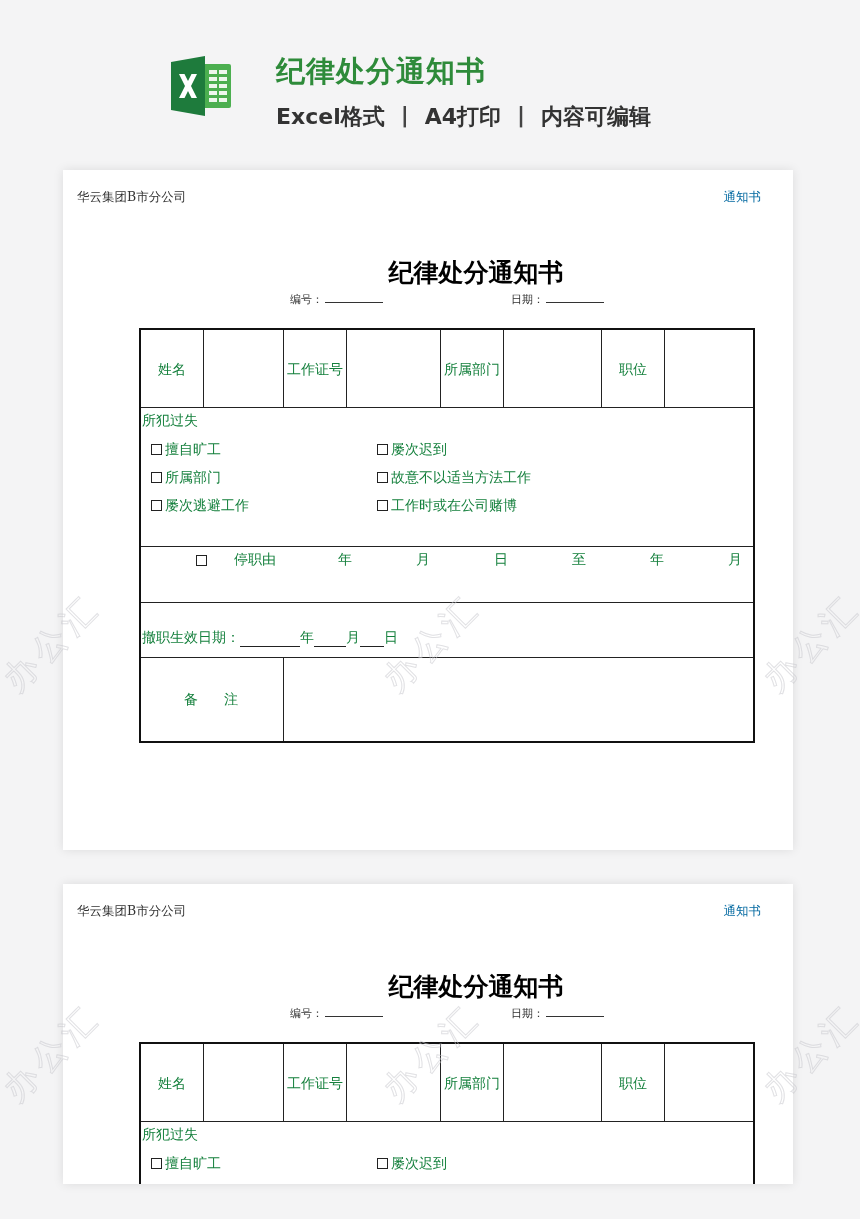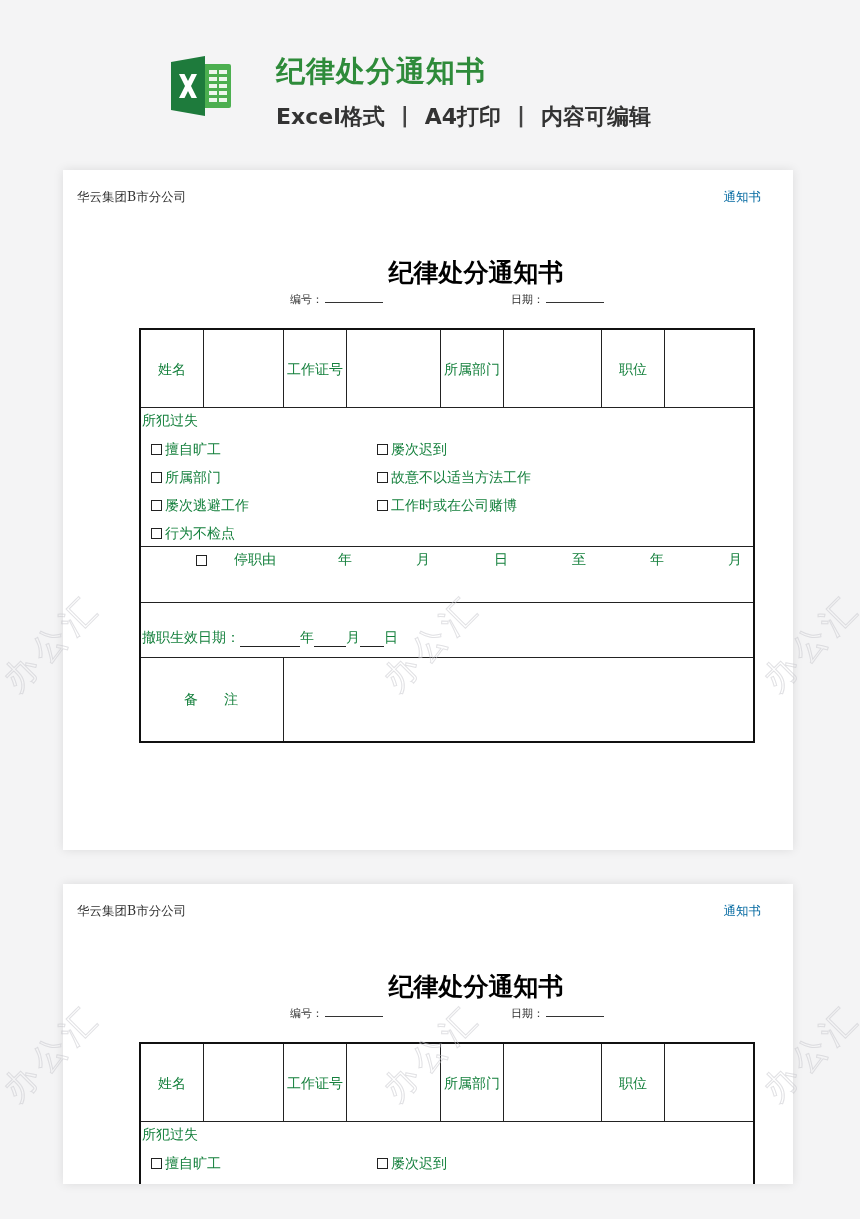--- a/index.html
+++ b/index.html
@@ -164,24 +164,20 @@
             <span>故意不以适当方法工作</span>
           </div>
         <div class="fault-item">
             <span class="cbox"></span>
             <span>屡次逃避工作</span>
           </div>
         <div class="fault-item">
             <span class="cbox"></span>
             <span>工作时或在公司赌博</span>
           </div>
-        <div class="fault-item">
-            <span class="cbox"></span>
-            <span>行为不检点</span>
-          </div>
       </div>
     </div>
 
 
     <div class="sec-suspend">
       <div class="susp">
         <span class="cbox"></span><span>停职由</span><span style="display:inline-block;width:14px"></span><span>年</span><span style="display:inline-block;width:16px"></span><span>月</span><span style="display:inline-block;width:16px"></span><span>日</span><span style="display:inline-block;width:16px"></span><span>至</span><span style="display:inline-block;width:16px"></span><span>年</span><span style="display:inline-block;width:16px"></span><span>月</span><span style="display:inline-block;width:12px"></span><span>日共</span><span class="ublank" style="width:30px"></span><span>日</span>
       </div>
     </div>
 

